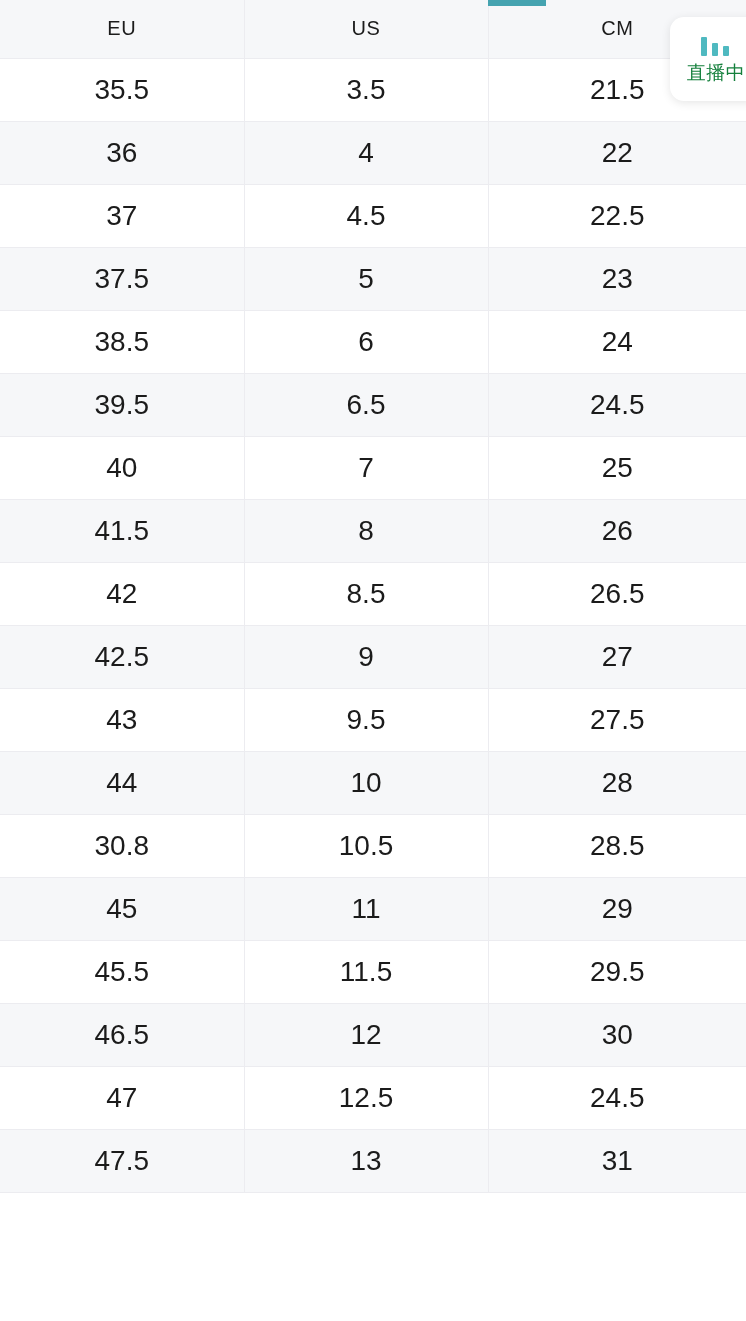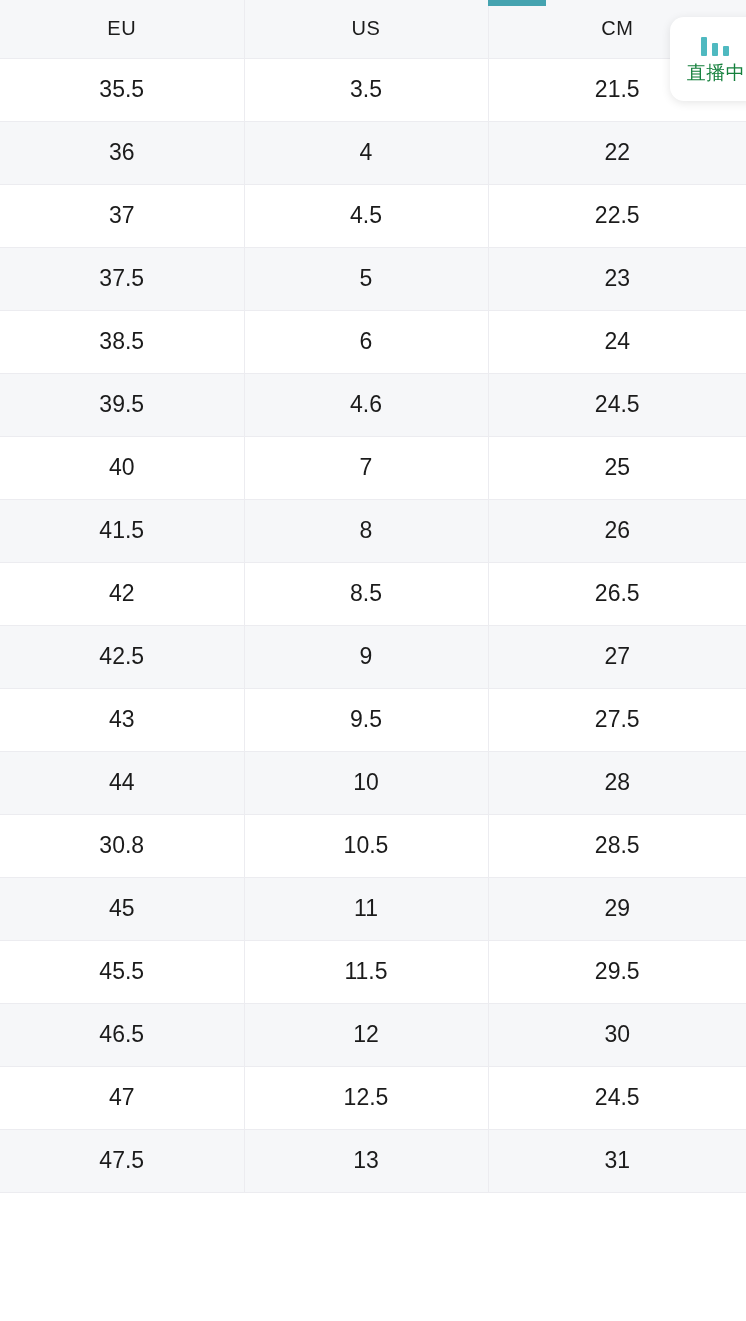--- a/index.html
+++ b/index.html
@@ -63,21 +63,21 @@
 
   thead th {
     height:58px;
     background:#f6f7f9;
     font-size:20px;
     letter-spacing:0.5px;
   }
 
   tbody td {
     height:63px;
-    font-size:23px;
+    font-size:28px;
   }
   tbody tr:nth-child(odd)  td { background:#ffffff; }
   tbody tr:nth-child(even) td { background:#f6f7f9; }
 
   
   .live-badge {
     position:absolute;
     top:17px;
     left:670px;
     width:92px;
@@ -154,21 +154,21 @@
           <td>5</td>
           <td>23</td>
         </tr>
         <tr>
           <td>38.5</td>
           <td>6</td>
           <td>24</td>
         </tr>
         <tr>
           <td>39.5</td>
-          <td>4.6</td>
+          <td>6.5</td>
           <td>24.5</td>
         </tr>
         <tr>
           <td>40</td>
           <td>7</td>
           <td>25</td>
         </tr>
         <tr>
           <td>41.5</td>
           <td>8</td>

